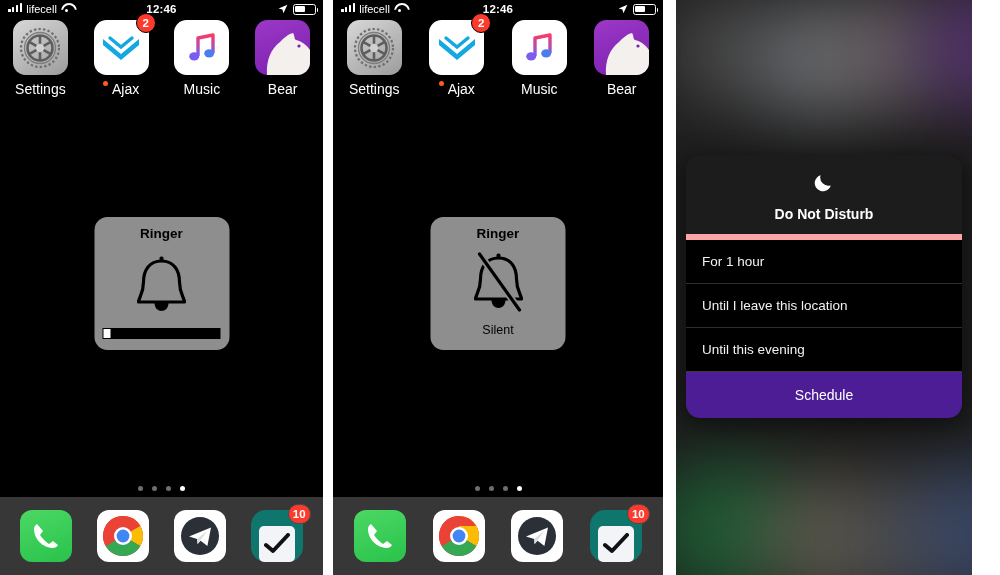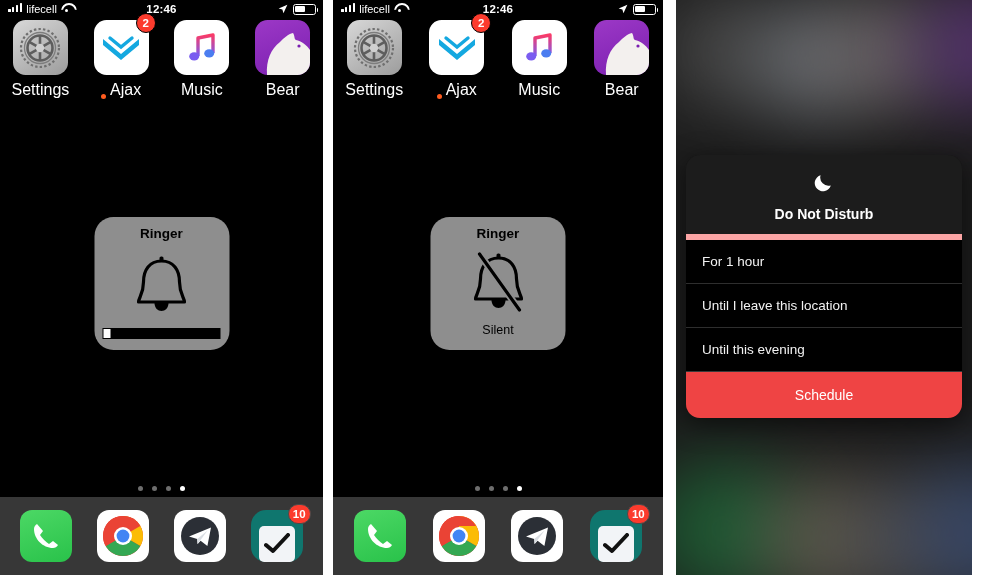--- a/index.html
+++ b/index.html
@@ -44,21 +44,21 @@
   }
   .loc { width:10px; height:10px; }
   .battery { width:23px; height:11px; border:1.2px solid #fff; border-radius:2.6px; position:relative; padding:1.3px; }
   .battery::after{ content:""; position:absolute; right:-3.4px; top:3.2px; width:1.8px; height:4px; background:#fff; border-radius:0 1px 1px 0; }
   .battery > span { display:block; height:100%; width:55%; background:#fff; border-radius:1px; }
 
   
   .appgrid { position:absolute; top:20px; left:0; right:0; display:flex; z-index:3; }
   .app { flex:1; display:flex; flex-direction:column; align-items:center; position:relative; }
   .icon { width:55px; height:55px; border-radius:12.5px; position:relative; overflow:visible; }
-  .applabel { margin-top:6px; font-size:16px; color:#fff; display:flex; align-items:flex-end; gap:4px; }
+  .applabel { margin-top:6px; font-size:14px; color:#fff; display:flex; align-items:flex-start; gap:4px; }
   .newdot { width:5px; height:5px; border-radius:50%; background:#ff5c1f; display:inline-block; }
   .badge {
     position:absolute; top:-7px; right:-7px; min-width:20px; height:20px; padding:0 4px;
     background:#fc3b2d; border-radius:10px; color:#fff; font-size:11.5px; font-weight:600;
     display:flex; align-items:center; justify-content:center; border:1.4px solid #000;
   }
   .badge.dockbadge { border-color:#4a4a4a; top:-6px; right:-8px; }
 
   
   .ic-settings { background:linear-gradient(145deg,#d8d8d8,#9c9c9c); display:flex; align-items:center; justify-content:center; }
@@ -81,21 +81,21 @@
   .dockicon { width:52px; height:52px; border-radius:12px; position:relative; }
   .ic-phone { background:linear-gradient(160deg,#4cd865,#29c24a); display:flex; align-items:center; justify-content:center; }
   .ic-chrome { background:#fff; display:flex; align-items:center; justify-content:center; }
   .ic-telegram { background:#fff; display:flex; align-items:center; justify-content:center; }
   .ic-things { background:#0f766e; display:flex; align-items:flex-end; justify-content:center;border-radius:15px; }
   .things-inner { width:36px; height:36px; background:#f2f4f7; border-radius:5px; display:flex; align-items:center; justify-content:center; }
 
   
   .hud {
     position:absolute; left:50%; transform:translateX(-50%); top:217px;
-    width:135px; height:133px; background:#8e8e8e; border-radius:19px;
+    width:135px; height:133px; background:#8e8e8e; border-radius:13px;
     display:flex; flex-direction:column; align-items:center; z-index:6;
   }
   .hud-title { margin-top:9px; font-size:13.5px; font-weight:bold; color:#000; }
   .hud-icon { flex:1; display:flex; align-items:center; justify-content:center; }
   .hud-sub { font-size:12.5px; color:#000; margin-bottom:13px; }
   .hud-slider { width:118px; height:11px; background:#000; margin-bottom:11px; position:relative; }
   .hud-slider > span { position:absolute; left:1px; top:1px; bottom:1px; background:#fff; }
 
   
   .blurwrap { position:absolute; inset:0; background:#2b2b2b; overflow:hidden; }
@@ -111,21 +111,21 @@
   .dnd-head { padding:16px 0 12px; text-align:center; background:#1c1c1c; }
   .dnd-moon { font-size:22px; color:#fff; line-height:1; }
   .dnd-title { margin-top:9px; font-size:14px; font-weight:bold; color:#fff; }
   .dnd-opt {
     padding:14px 16px; font-size:13.5px; color:#f2f2f2; background:#000;
     border-top:1px solid #2e2e2e;
   }
   .dnd-opt.first { border-top:6px solid #fca5a5; }
   .dnd-sched {
     padding:15px 16px; font-size:14px; color:#fff; text-align:center;
-    background:#ef4444; border-top:1px solid #3a3a3a;
+    background:#4c1d95; border-top:1px solid #3a3a3a;
   }
 </style>
 </head>
 <body>
 
 <div class="stage">
 
   <div class="phone" id="panel1">
 
     <div class="statusbar">

